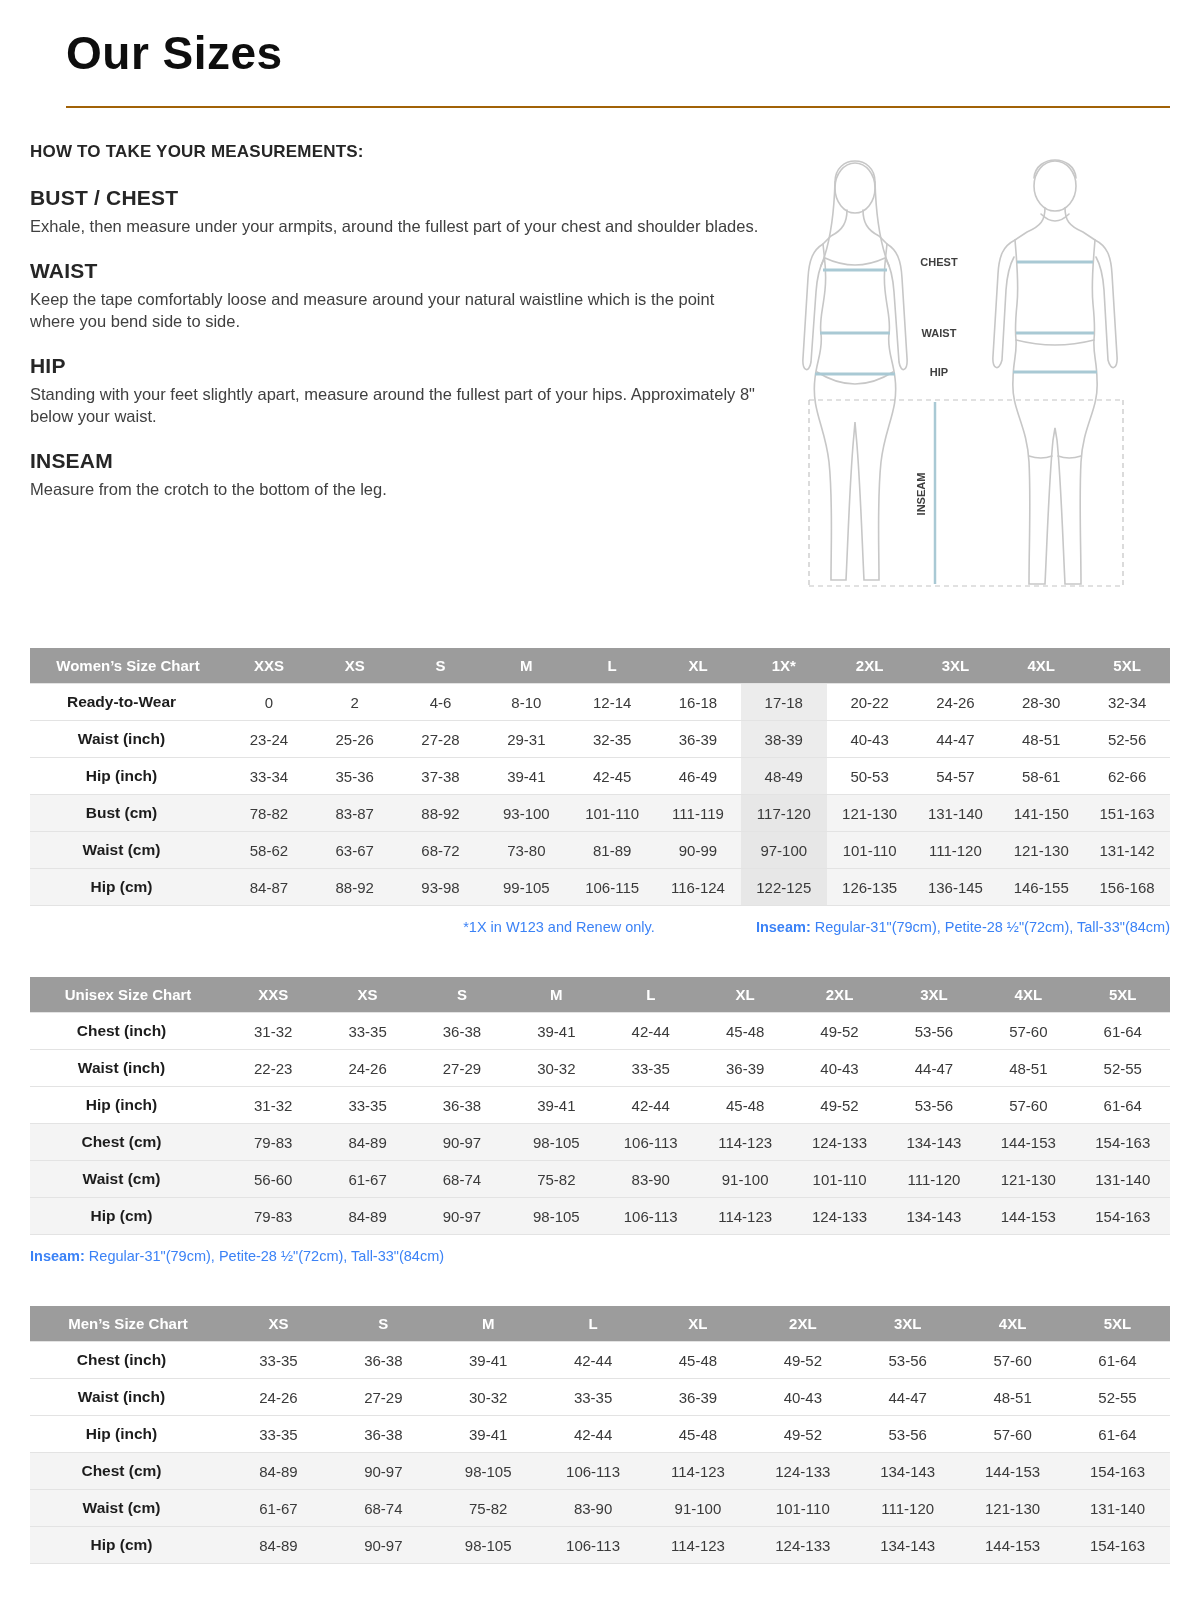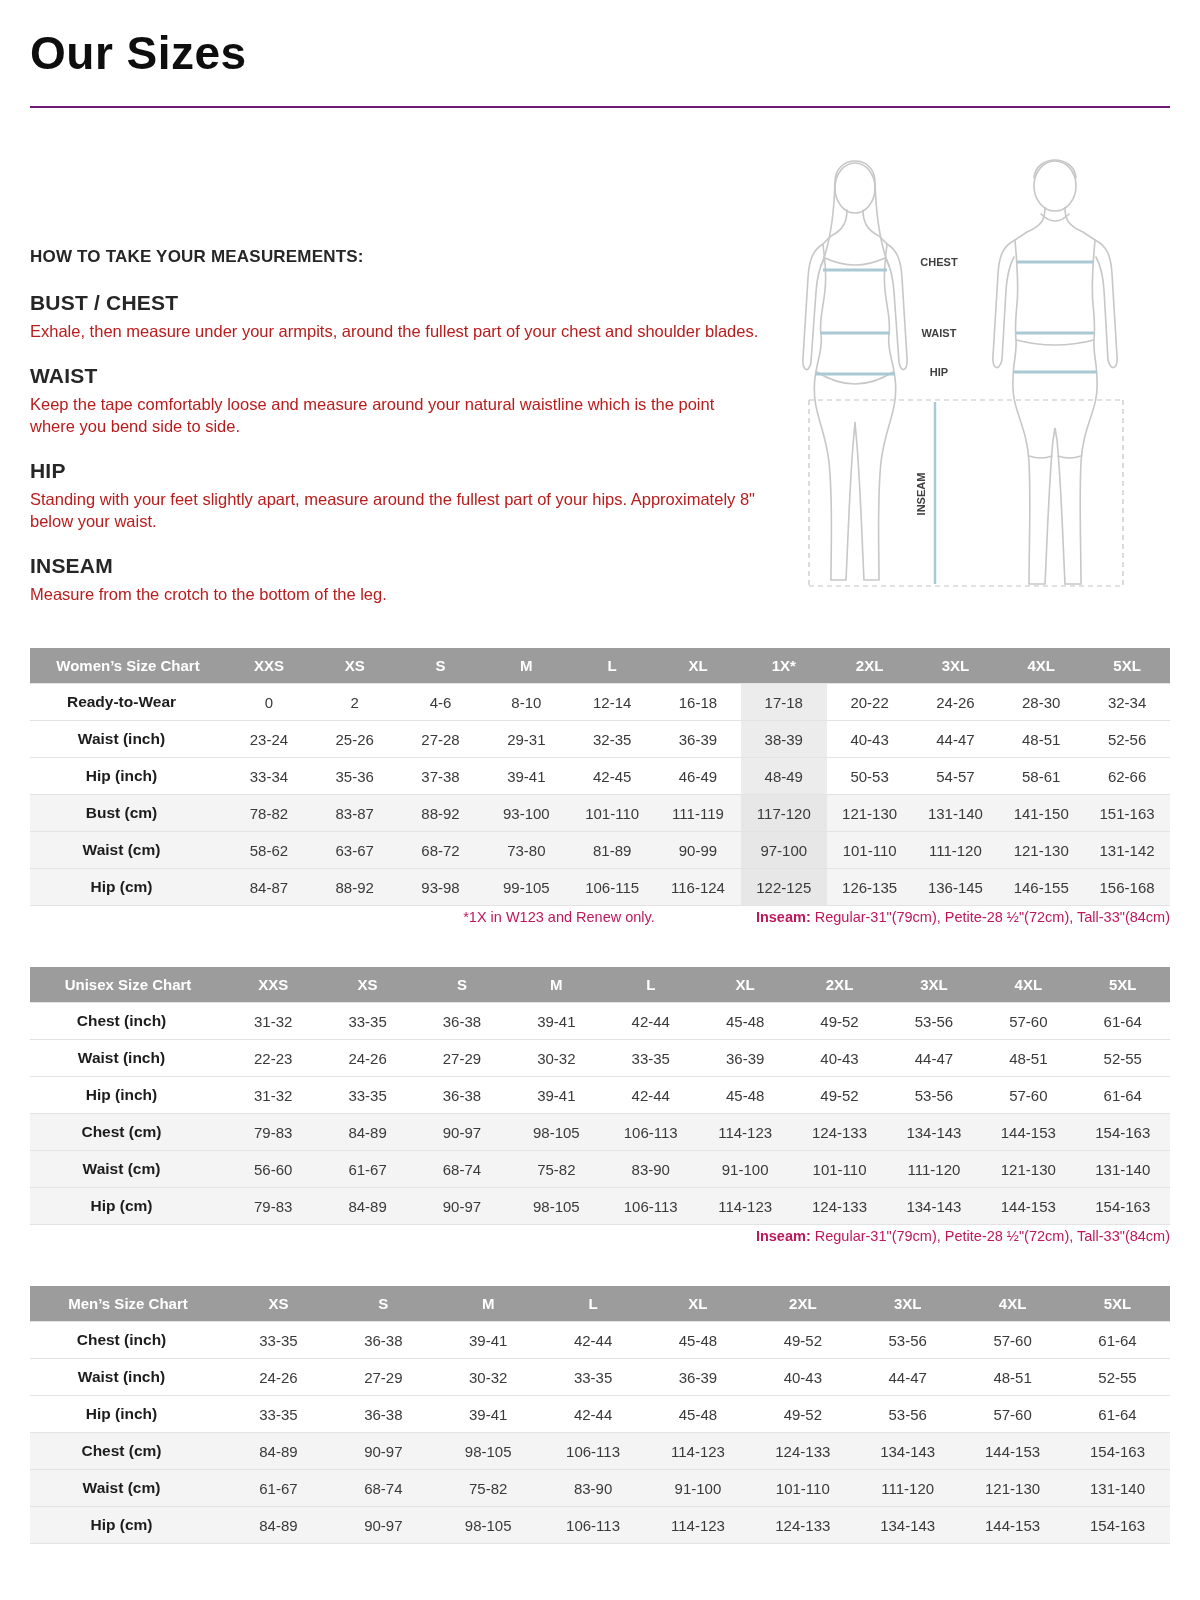--- a/index.html
+++ b/index.html
@@ -1,42 +1,42 @@
 <!DOCTYPE html>
 <html><head>
 <meta charset="utf-8">
 <style>
   * { box-sizing: border-box; }
   html,body { margin:0; padding:0; background:#fff; }
   body { width:1200px; font-family:"Liberation Sans", sans-serif; color:#3c3c3c; }
   .page { width:1200px; min-height:1600px; padding:26px 30px 24px; }
 
-  header.title-bar { border-bottom:2px solid #701a75; margin-bottom:30px; }
+  header.title-bar { border-bottom:2px solid #a16207; margin-bottom:30px;margin-left:36px; }
   h1.page-title { font-size:46px; font-weight:800; color:#0e0e0e; margin:0 0 26px; letter-spacing:.5px; }
 
-  .top { display:flex; gap:16px;align-items:flex-end; }
+  .top { display:flex; gap:16px; }
   .instructions { flex:1; max-width:734px; }
   .instructions h2 { font-size:17px; font-weight:700; color:#262626; margin:4px 0 24px; letter-spacing:.2px; }
   .instructions h3 { font-size:21px; font-weight:700; color:#262626; margin:21px 0 6px; letter-spacing:.2px; }
-  .instructions p  { font-size:16.5px; line-height:1.33; margin:0; color:#b91c1c; }
+  .instructions p  { font-size:16.5px; line-height:1.33; margin:0; color:#404040; }
 
   .diagram { width:395px; flex-shrink:0; padding-top:4px; }
 
   .chart { margin-top:42px; }
   table.size-table { width:100%; border-collapse:collapse; table-layout:fixed; }
   table.size-table thead th { background:#9c9c9c; color:#fff; font-size:15px; font-weight:700; padding:9px 19px; }
   table.size-table th.label-col { width:196px; }
   table.size-table tbody td { text-align:center; font-size:15px; padding:9px 3px; border-top:1px solid #e3e3e3; color:#3a3a3a; background:#fff; }
   table.size-table tbody tr:last-child td { border-bottom:1px solid #e3e3e3; }
   table.size-table td.row-label { font-weight:700; color:#1c1c1c; text-align:center; padding-right:16px; font-size:15.5px; }
   table.size-table tr.shaded td { background:#f4f4f4; }
   table.size-table td.hl { background:#ececec; }
   table.size-table tr.shaded td.hl { background:#e7e7e7; }
 
-  .footnotes { display:flex; justify-content:flex-end; font-size:14.5px; margin-top:3px; color:#be185d; }
+  .footnotes { display:flex; justify-content:flex-start; font-size:14.5px; margin-top:13px; color:#3b82f6; }
   .footnotes .note { margin-right:auto; margin-left:38%; }
   .footnotes .inseam b { font-weight:700; }
 </style>
 </head>
 <body>
 
 <div class="page">
 
   <header class="title-bar">
     <h1 class="page-title">Our Sizes</h1>

